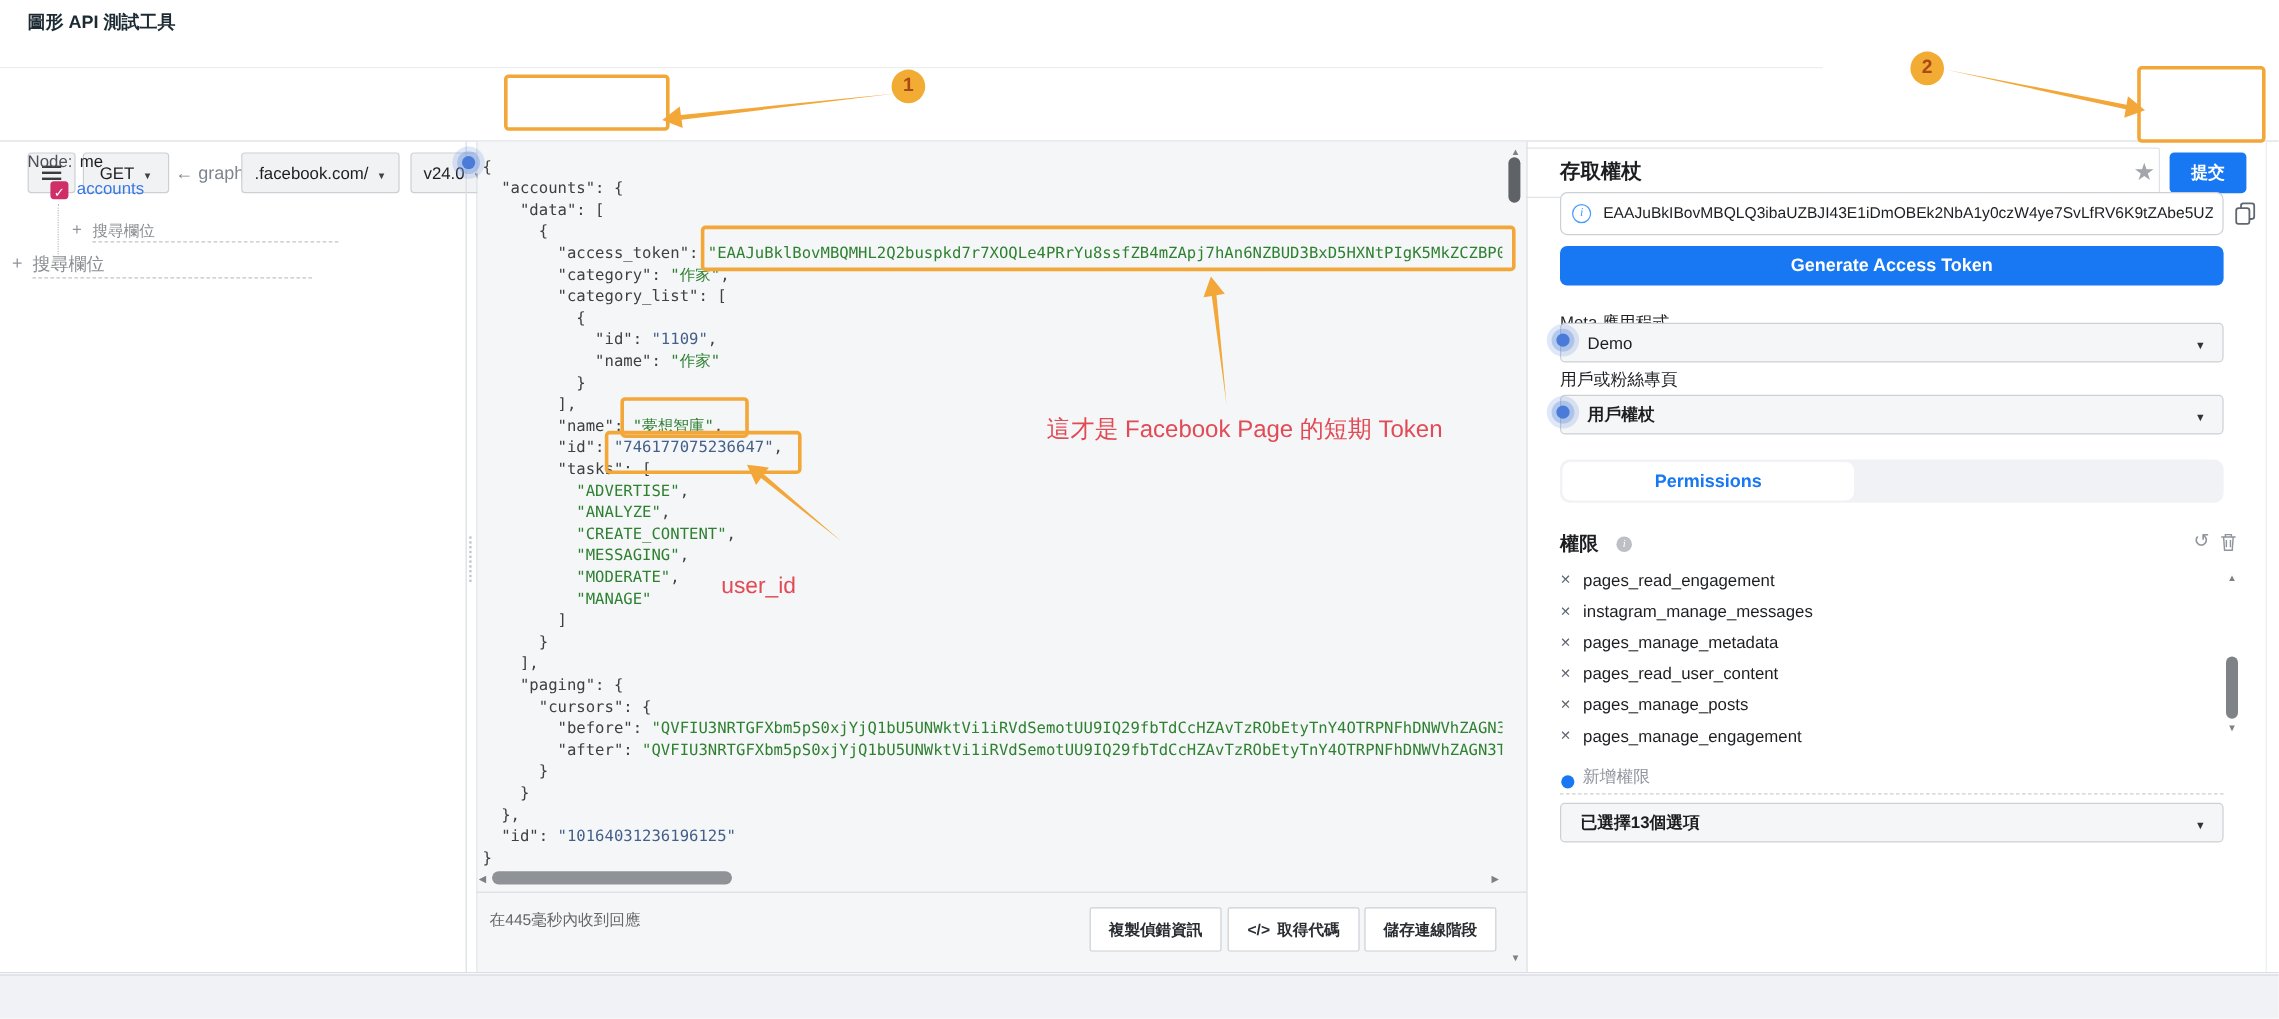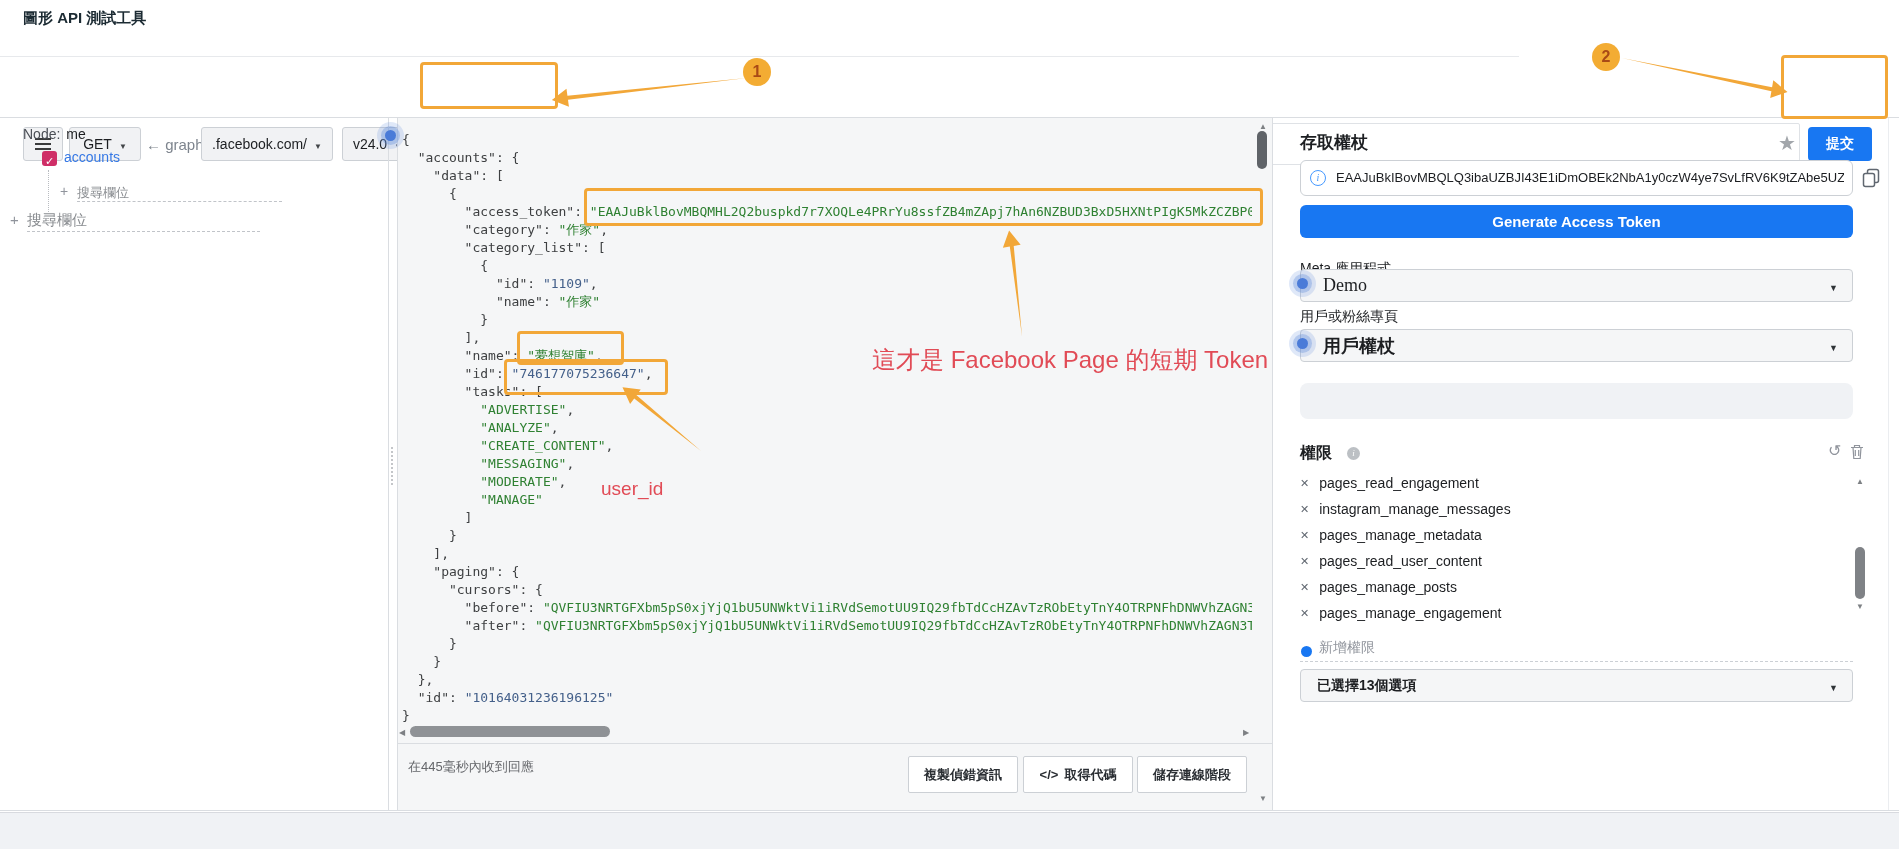--- a/index.html
+++ b/index.html
@@ -61,21 +61,21 @@
 
   
   #ap-title { position:absolute; left:1300px; top:131px; font-size:17px; font-weight:bold; color:#1c1e21; }
   #token-box { position:absolute; left:1300px; top:160px; width:553px; height:36px; background:#fff; border:1px solid #ccd0d5; border-radius:6px; }
   #token-info { position:absolute; left:1310px; top:170px; width:16px; height:16px; border:1.5px solid #4599ff; border-radius:50%; color:#4599ff; font-size:10px; font-style:italic; font-family:"Liberation Serif",serif; text-align:center; line-height:13px; }
   #token-info::after { content:"i"; }
   #token-text { position:absolute; left:1336px; top:170px; width:508px; font-size:13px; color:#1c1e21; white-space:nowrap; overflow:hidden; }
   #copy-btn { position:absolute; left:1858px; top:165px; width:26px; height:28px; background:none; border:none; cursor:pointer; }
   #gen-btn { position:absolute; left:1300px; top:205px; width:553px; height:33px; background:#1877f2; border:none; border-radius:6px; color:#fff; font-weight:bold; font-size:15px; cursor:pointer; }
   .ap-label { position:absolute; left:1300px; font-size:14px; color:#1c1e21; }
-  .ap-dd { position:absolute; left:1300px; width:553px; height:33px; background:#f5f6f7; border:1px solid #ccd0d5; border-radius:4px; display:flex; align-items:center; font-size:18px; color:#1c1e21; padding-left:22px;font-family:Liberation Serif, serif; }
+  .ap-dd { position:absolute; left:1300px; width:553px; height:33px; background:#f5f6f7; border:1px solid #ccd0d5; border-radius:4px; display:flex; align-items:center; font-size:14px; color:#1c1e21; padding-left:22px; }
   .ap-dd .caret-lg { position:absolute; right:14px; }
   #tabs { position:absolute; left:1300px; top:383px; width:553px; height:36px; background:#f0f2f5; border-radius:8px; }
   #tab-permissions { position:absolute; left:2px; top:2px; width:243px; height:32px; background:#fff; border-radius:7px; display:flex; align-items:center; justify-content:center; color:#1877f2; font-weight:bold; font-size:15px; cursor:pointer; }
   #tab-configurations { position:absolute; left:245px; top:0; width:308px; height:36px; display:flex; align-items:center; justify-content:center; color:#65676b; font-size:15px; cursor:pointer; }
   #perm-title { position:absolute; left:1300px; top:443px; font-size:16px; font-weight:bold; color:#1c1e21; }
   #perm-info { position:absolute; left:1347px; top:447px; width:13px; height:13px; background:#bcc0c4; border-radius:50%; color:#fff; font-size:9px; font-style:italic; font-family:"Liberation Serif",serif; text-align:center; line-height:13px; }
   #perm-info::after { content:"i"; }
   #undo-btn { position:absolute; left:1828px; top:441px; font-size:16px; color:#90949c; background:none; border:none; cursor:pointer; }
   #undo-btn::before { content:"↺"; }
   #trash-btn { position:absolute; left:1850px; top:444px; background:none; border:none; cursor:pointer; }
@@ -98,21 +98,21 @@
   #ybox-path { left:420px; top:62px; width:138px; height:47px; }
   #ybox-submit { left:1781px; top:55px; width:107px; height:64px; }
   #ybox-token { left:584px; top:188px; width:679px; height:38px; }
   #ybox-name { left:517px; top:331px; width:107px; height:34px; }
   #ybox-id { left:504px; top:359px; width:164px; height:36px; }
   #arrow-svg { position:absolute; left:0; top:0; z-index:31; pointer-events:none; }
   .ycircle { position:absolute; width:28px; height:28px; border-radius:50%; background:#f3ac33; color:#a94a16; font-size:16px; font-weight:bold; display:flex; align-items:center; justify-content:center; z-index:32; }
   #circle1 { left:743px; top:58px; }
   #circle2 { left:1592px; top:43px; }
   .rednote { position:absolute; color:#e14b56; z-index:32; }
-  #note-token { left:872px; top:344px; font-size:24px; }
+  #note-token { left:872px; top:344px; font-size:20px; }
   #note-userid { left:601px; top:458px; font-size:19px;margin-top:20px; }
   .hotspot { position:absolute; width:27px; height:27px; border-radius:50%; background:rgba(96,139,219,.20); display:flex; align-items:center; justify-content:center; z-index:20; }
   .hotspot::after { content:""; width:11px; height:11px; border-radius:50%; background:#4a7bd8; box-shadow:0 0 0 4px rgba(96,139,219,.35); }
   #hotspot-json { left:377px; top:122px; }
   #hotspot-app { left:1289px; top:270px; }
   #hotspot-user { left:1289px; top:330px; }
 </style>
 </head>
 <body>
 
@@ -197,20 +197,21 @@
   <div class="ap-dd" style="top:269px;">
     <span>Demo</span>
     <span class="caret-lg"></span>
   </div>
   <div class="ap-label" style="top:308px;">用戶或粉絲專頁</div>
   <div class="ap-dd" style="top:329px;font-weight:bold;">
     <span>用戶權杖</span>
     <span class="caret-lg"></span>
   </div>
   <div id="tabs">
+    <div id="tab-permissions">Permissions</div>
   </div>
   <div id="perm-title">權限</div>
   <span id="perm-info"></span>
   <button id="undo-btn"></button>
   <button id="trash-btn">
     <svg width="14" height="16" viewBox="0 0 14 16">
       <path d="M1 3.5h12M4.5 3.5V1.5h5v2M3 3.5l.8 11h6.4l.8-11M5.3 6v6M8.7 6v6" stroke="#90949c" fill="none" stroke-width="1.2"></path>
     </svg>
   </button>
   <div id="perm-list">

